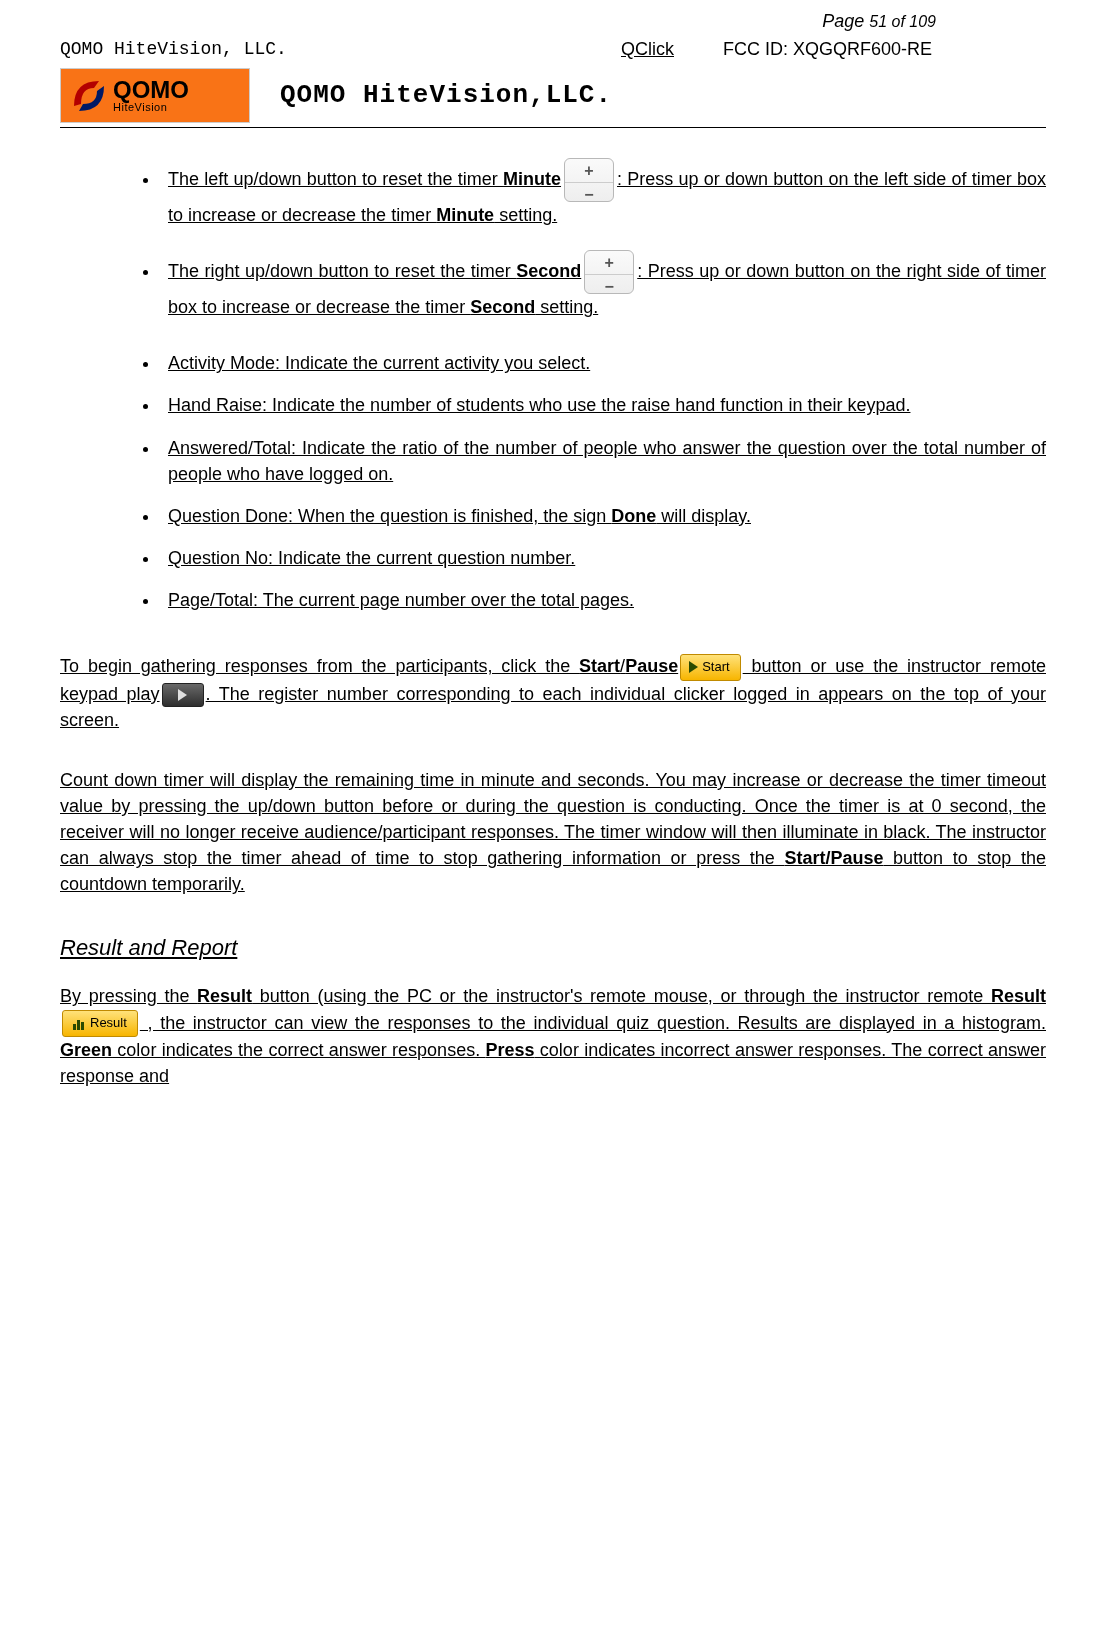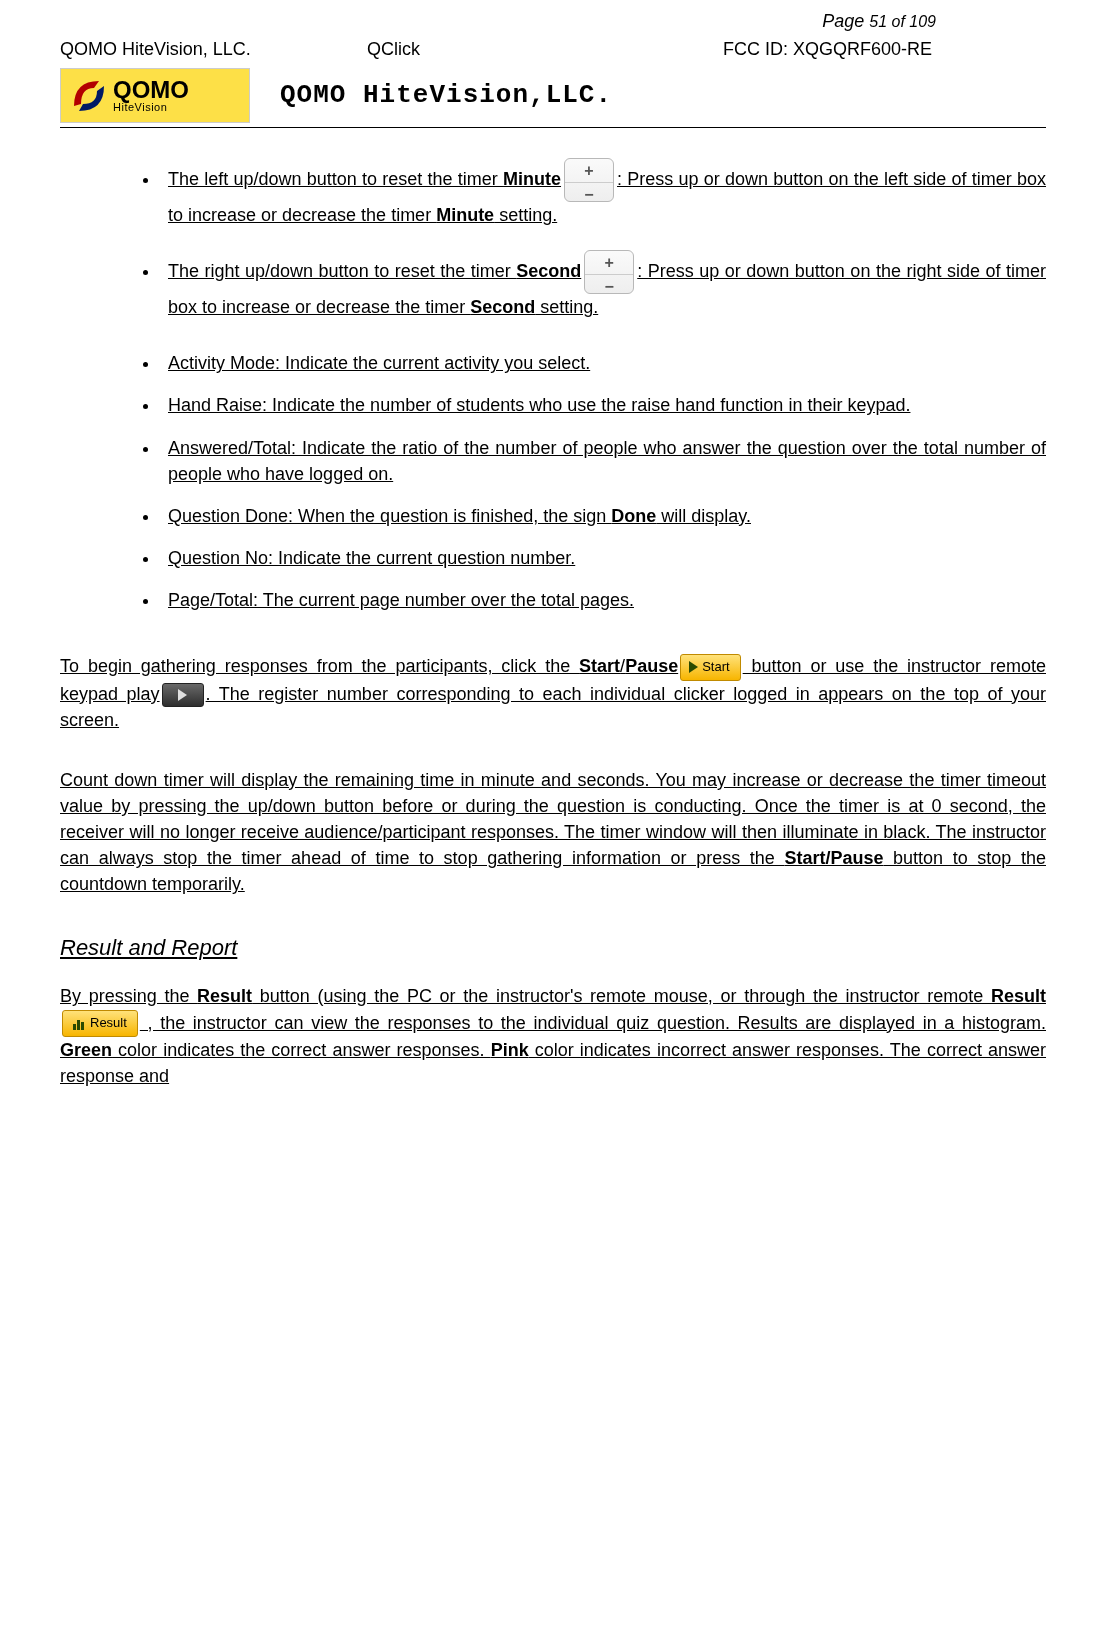--- a/index.html
+++ b/index.html
@@ -23,38 +23,38 @@
     .header-top .page-num {
       font-size: 16px;
     }
     .header-row {
       display: flex;
       justify-content: space-between;
       font-size: 18px;
       margin-bottom: 6px;
       padding-right: 65px;
     }
-    .header-row > span:nth-child(1){ flex:1; }
-    .header-row > span:nth-child(2){ flex:1; text-align:left; }
+    .header-row > span:nth-child(1){ flex:1;font-family:Liberation Mono, monospace; }
+    .header-row > span:nth-child(2){ flex:1; text-align:right;text-decoration:underline; }
     .header-row > span:nth-child(3){ flex:1; text-align:center; white-space:nowrap; }
     .logo-row {
       display: flex;
       align-items: center;
       gap: 30px;
       margin-bottom: 4px;
     }
     .logo-box {
       width: 190px;
       height: 55px;
       border: 1px solid #ccc;
       display: flex;
       align-items: center;
       padding: 4px 8px;
       gap: 4px;
-      background: #fde047;
+      background: #f97316;
     }
     .logo-swoosh {
       width: 40px; height: 40px; position: relative;
     }
     .logo-swoosh svg { width:100%; height:100%; }
     .logo-text { display:flex; flex-direction:column; line-height:1; }
     .logo-text .big { font-weight:bold; font-size:24px; color:#000; }
     .logo-text .small { font-size:11px; color:#000; letter-spacing:0.5px; }
     .company-title {
       font-family: "Courier New", monospace;
@@ -233,16 +233,16 @@
   <div class="section-title">Result and Report</div>
 
   <p class="para" style="margin-bottom:12px">
     <span>By pressing the </span><b>Result</b><span> button (using the PC or the instructor's remote mouse, or through the instructor remote </span><b>Result</b><span class="btn btn-result">
         <span class="bars">
           <span></span>
           <span></span>
           <span></span>
         </span>
         <span>Result</span>
-      </span><span> , the instructor can view the responses to the individual quiz question. Results are displayed in a histogram.  </span><b>Green</b><span> color indicates the correct answer responses. </span><b>Pink</b><span> color indicates incorrect answer responses. The correct answer response and</span>
+      </span><span> , the instructor can view the responses to the individual quiz question. Results are displayed in a histogram.  </span><b>Green</b><span> color indicates the correct answer responses. </span><b>Press</b><span> color indicates incorrect answer responses. The correct answer response and</span>
   </p>
 
 </div>
 
 </body></html>

